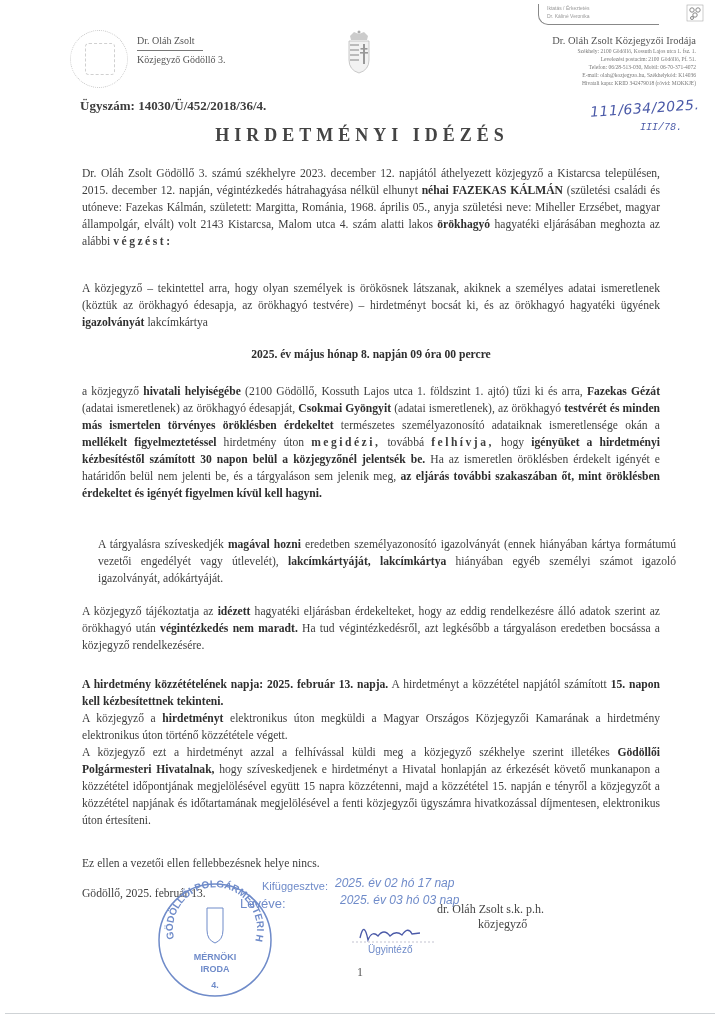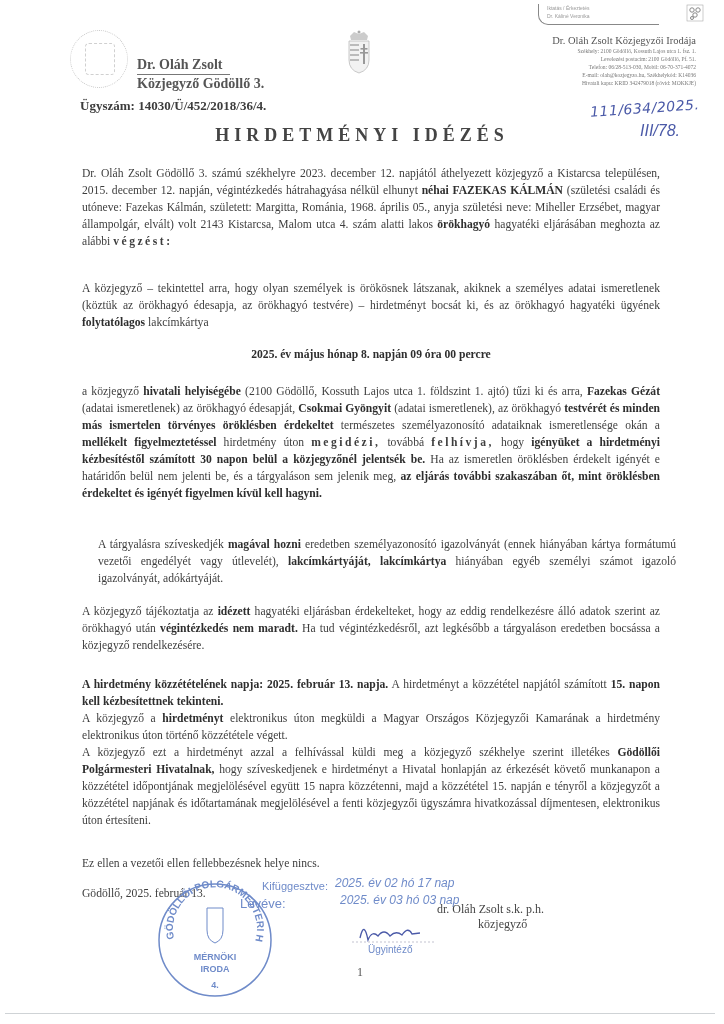--- a/index.html
+++ b/index.html
@@ -4,38 +4,38 @@
 <style>
   html, body { margin:0; padding:0; background:#fff; }
   body { width:724px; height:1024px; position:relative; overflow:hidden;
          font-family:"Liberation Serif","DejaVu Serif",serif; color:#3a3a3a; }
   .abs { position:absolute; }
   
   .emblem-left { left:70px; top:30px; width:56px; height:56px; border-radius:50%;
                  border:1px dotted #c9c9c9; }
   .emblem-left .inner { position:absolute; left:14px; top:12px; width:28px; height:30px;
                  border:1px dashed #d0d0d0; border-radius:4px; }
-  .head-name { left:137px; top:56px; font-size:14px; color:#555; line-height:18px;font-weight:bold; }
+  .head-name { left:137px; top:32px; font-size:10px; color:#555; line-height:18px; }
   .head-name .n1 { border-bottom:1px solid #777; padding-right:8px; display:inline-block; }
   .head-name .n2 { display:block; }
   
   .coa { left:345px; top:30px; width:28px; height:44px; }
   
   .stamp-small { left:538px; top:4px; width:112px; height:20px; border-left:1px solid #888;
                  border-bottom:1px solid #888; border-bottom-left-radius:10px;
                  font-family:"Liberation Sans",sans-serif; font-size:5px; color:#999; padding-left:8px; }
   .stamp-small div { line-height:8px; }
   .qr { left:686px; top:4px; width:18px; height:18px; }
   .office { right:28px; top:34px; text-align:right; color:#777; }
   .office .t { font-size:10.5px; color:#555; line-height:13px; }
   .office .l { font-size:5.5px; line-height:8px; font-family:"Liberation Serif",serif; }
   .handnum { left:590px; top:100px; font-family:"DejaVu Sans",sans-serif; color:#4b5aa8;
              font-size:14px; transform:rotate(-4deg); font-style:italic; letter-spacing:0.5px; }
-  .handnum2 { left:640px; top:122px; font-family:Liberation Sans, sans-serif; color:#4b5aa8;
-             font-size:16px; font-style:italic; }
+  .handnum2 { left:640px; top:122px; font-family:Liberation Mono, monospace; color:#4b5aa8;
+             font-size:10px; font-style:italic; }
   .ugyszam { left:80px; top:98px; font-size:13px; font-weight:bold; color:#3c3c3c; }
   .title { left:0; width:724px; top:125px; text-align:center; font-size:18px; font-weight:bold;
            letter-spacing:5px; color:#444; }
   
   .p { position:absolute; left:82px; width:578px; font-size:11.6px; line-height:17px;
        text-align:justify; color:#3e3e3e; }
   .p b { color:#2e2e2e; }
   .sp { letter-spacing:2.5px; font-weight:bold; }
   .center { text-align:center; }
   
@@ -93,21 +93,21 @@
 <div class="abs handnum2">III/78.</div>
 
 <div class="abs ugyszam">Ügyszám: 14030/Ü/452/2018/36/4.</div>
 <div class="abs title">HIRDETMÉNYI IDÉZÉS</div>
 
 <div class="p" style="top:165px;">
   <span>Dr. Oláh Zsolt Gödöllő 3. számú székhelyre 2023. december 12. napjától áthelyezett közjegyző a Kistarcsa településen, 2015. december 12. napján, végintézkedés hátrahagyása nélkül elhunyt </span><b>néhai FAZEKAS KÁLMÁN</b><span> (születési családi és utóneve: Fazekas Kálmán, született: Margitta, Románia, 1968. április 05., anyja születési neve: Miheller Erzsébet, magyar állampolgár, elvált) volt 2143 Kistarcsa, Malom utca 4. szám alatti lakos </span><b>örökhagyó</b><span> hagyatéki eljárásában meghozta az alábbi </span><span class="sp">végzést:</span>
 </div>
 
 <div class="p" style="top:280px;">
-  <span>A közjegyző – tekintettel arra, hogy olyan személyek is örökösnek látszanak, akiknek a személyes adatai ismeretlenek (köztük az örökhagyó édesapja, az örökhagyó testvére) – hirdetményt bocsát ki, és az örökhagyó hagyatéki ügyének </span><b>folytatólagos</b><span> lakcímkártya</span>
+  <span>A közjegyző – tekintettel arra, hogy olyan személyek is örökösnek látszanak, akiknek a személyes adatai ismeretlenek (köztük az örökhagyó édesapja, az örökhagyó testvére) – hirdetményt bocsát ki, és az örökhagyó hagyatéki ügyének </span><b>igazolványát</b><span> lakcímkártya</span>
 </div>
 
 <div class="p center" style="top:346px;">
   <b>2025. év május hónap 8. napján 09 óra 00 percre</b>
 </div>
 
 <div class="p" style="top:383px;">
   <span>a közjegyző </span><b>hivatali helyiségébe</b><span> (2100 Gödöllő, Kossuth Lajos utca 1. földszint 1. ajtó) tűzi ki és arra, </span><b>Fazekas Gézát</b><span> (adatai ismeretlenek) az örökhagyó édesapját, </span><b>Csokmai Gyöngyit</b><span> (adatai ismeretlenek), az örökhagyó </span><b>testvérét és minden más ismertelen törvényes öröklésben érdekeltet</b><span> természetes személyazonosító adataiknak ismeretlensége okán a </span><b>mellékelt figyelmeztetéssel</b><span> hirdetmény úton </span><span class="sp">megidézi,</span><span> továbbá </span><span class="sp">felhívja,</span><span> hogy </span><b>igényüket a hirdetményi kézbesítéstől számított 30 napon belül a közjegyzőnél jelentsék be.</b><span> Ha az ismeretlen öröklésben érdekelt igényét e határidőn belül nem jelenti be, és a tárgyaláson sem jelenik meg, </span><b>az eljárás további szakaszában őt, mint öröklésben érdekeltet és igényét figyelmen kívül kell hagyni.</b>
 </div>
 

